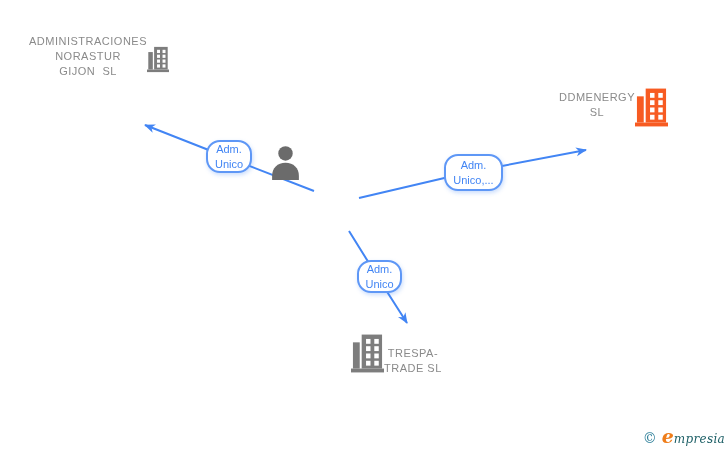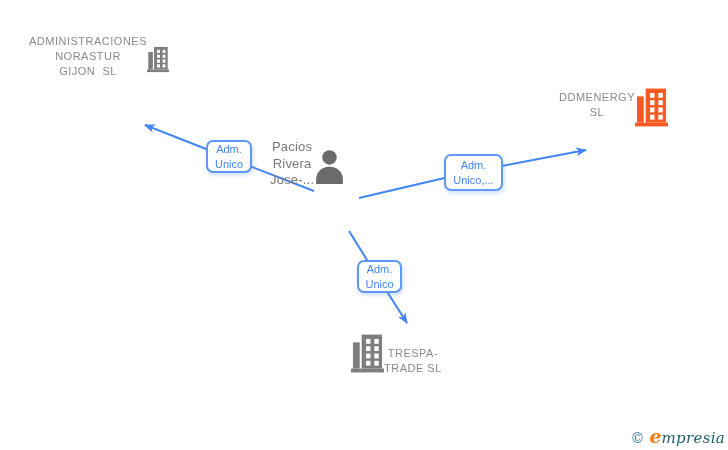--- a/index.html
+++ b/index.html
@@ -31,40 +31,40 @@
     font-size:13px;line-height:16.5px;letter-spacing:0.2px;
     color:var(--person-text);text-align:center;white-space:pre-wrap;
   }
   .bldg{fill:var(--node-gray);}
   .bldg-orange .bldg{fill:var(--company-orange);}
   .bldg-win{fill:#ffffff;}
   .person-fill{fill:var(--person-gray);}
   .icon-gap-top{margin-top:5px;}
   .edge-label{
     position:absolute;display:flex;align-items:center;justify-content:center;
-    background:#ffffff;border:2px solid var(--edge-border);border-radius:7px;
+    background:#ffffff;border:2px solid var(--edge-border);border-radius:14px;
     box-sizing:border-box;box-shadow:1px 2px 4px rgba(66,133,244,0.28);
     color:var(--accent-blue);font-size:11px;line-height:15px;
     text-align:center;white-space:pre-line;cursor:pointer;
   }
   #node-administraciones{left:29px;top:34px;width:140px;}
   #node-ddmenergy{left:559px;top:83px;width:140px;}
   #node-trespa{left:351px;top:331px;width:140px;}
   #node-person{left:270px;top:139px;width:140px;}
   #edge-label-0{left:206px;top:140px;width:46px;height:33px;}
   #edge-label-1{left:444px;top:154px;width:59px;height:37px;}
   #edge-label-2{left:357px;top:260px;width:45px;height:33px;}
   .watermark{
     position:absolute;right:3px;bottom:3px;
     display:flex;align-items:baseline;
     font-family:"DejaVu Serif", serif;
   }
   .wm-copy{color:var(--watermark-teal);font-size:14px;margin-right:5px;}
   .wm-e{color:var(--watermark-orange);font-size:19px;font-style:italic;font-weight:bold;}
-  .wm-rest{color:var(--watermark-teal-dark);font-size:15px;font-style:italic;letter-spacing:0.3px;}
+  .wm-rest{color:var(--watermark-teal-dark);font-size:12px;font-style:italic;letter-spacing:0.3px;}
 </style>
 </head>
 <body>
 
 <div class="canvas">
 
   <svg class="edges-svg" viewBox="0 0 728 450">
     <defs>
       <marker id="arrowhead" viewBox="0 0 12 10" refX="10.5" refY="5" markerWidth="12" markerHeight="10" orient="auto" markerUnits="userSpaceOnUse">
         <path d="M0.5,0.5 L11.5,5 L0.5,9.5 L3.6,5 Z" fill="var(--accent-blue)"></path>
@@ -106,23 +106,20 @@
       <rect class="bldg-win" x="15.5" y="12" width="4.6" height="5"></rect>
       <rect class="bldg-win" x="24" y="12" width="4.6" height="5"></rect>
       <rect class="bldg-win" x="15.5" y="19.5" width="4.6" height="5"></rect>
       <rect class="bldg-win" x="24" y="19.5" width="4.6" height="5"></rect>
       <rect class="bldg-win" x="15.5" y="27" width="4.6" height="5"></rect>
       <rect class="bldg-win" x="24" y="27" width="4.6" height="5"></rect>
     </svg>
   </div>
 
   <div class="node" id="node-person">
-    <div class="person-label">Pacios
-Rivera
-Jose-...</div>
     <svg class="icon-gap-top" style="margin-top:7px" width="31" height="34" viewBox="0 0 30 33">
       <circle class="person-fill" cx="15" cy="7.2" r="7"></circle>
       <path class="person-fill" d="M15,16.2 C7.2,16.2 2,21.4 2,29 L2,33 L28,33 L28,29 C28,21.4 22.8,16.2 15,16.2 Z"></path>
     </svg>
   </div>
 
   <div class="node" id="node-trespa">
     <svg width="33" height="39" viewBox="0 0 34 39">
       <rect class="bldg" x="2" y="8" width="7" height="27"></rect>
       <rect class="bldg" x="11" y="0" width="21" height="35"></rect>

